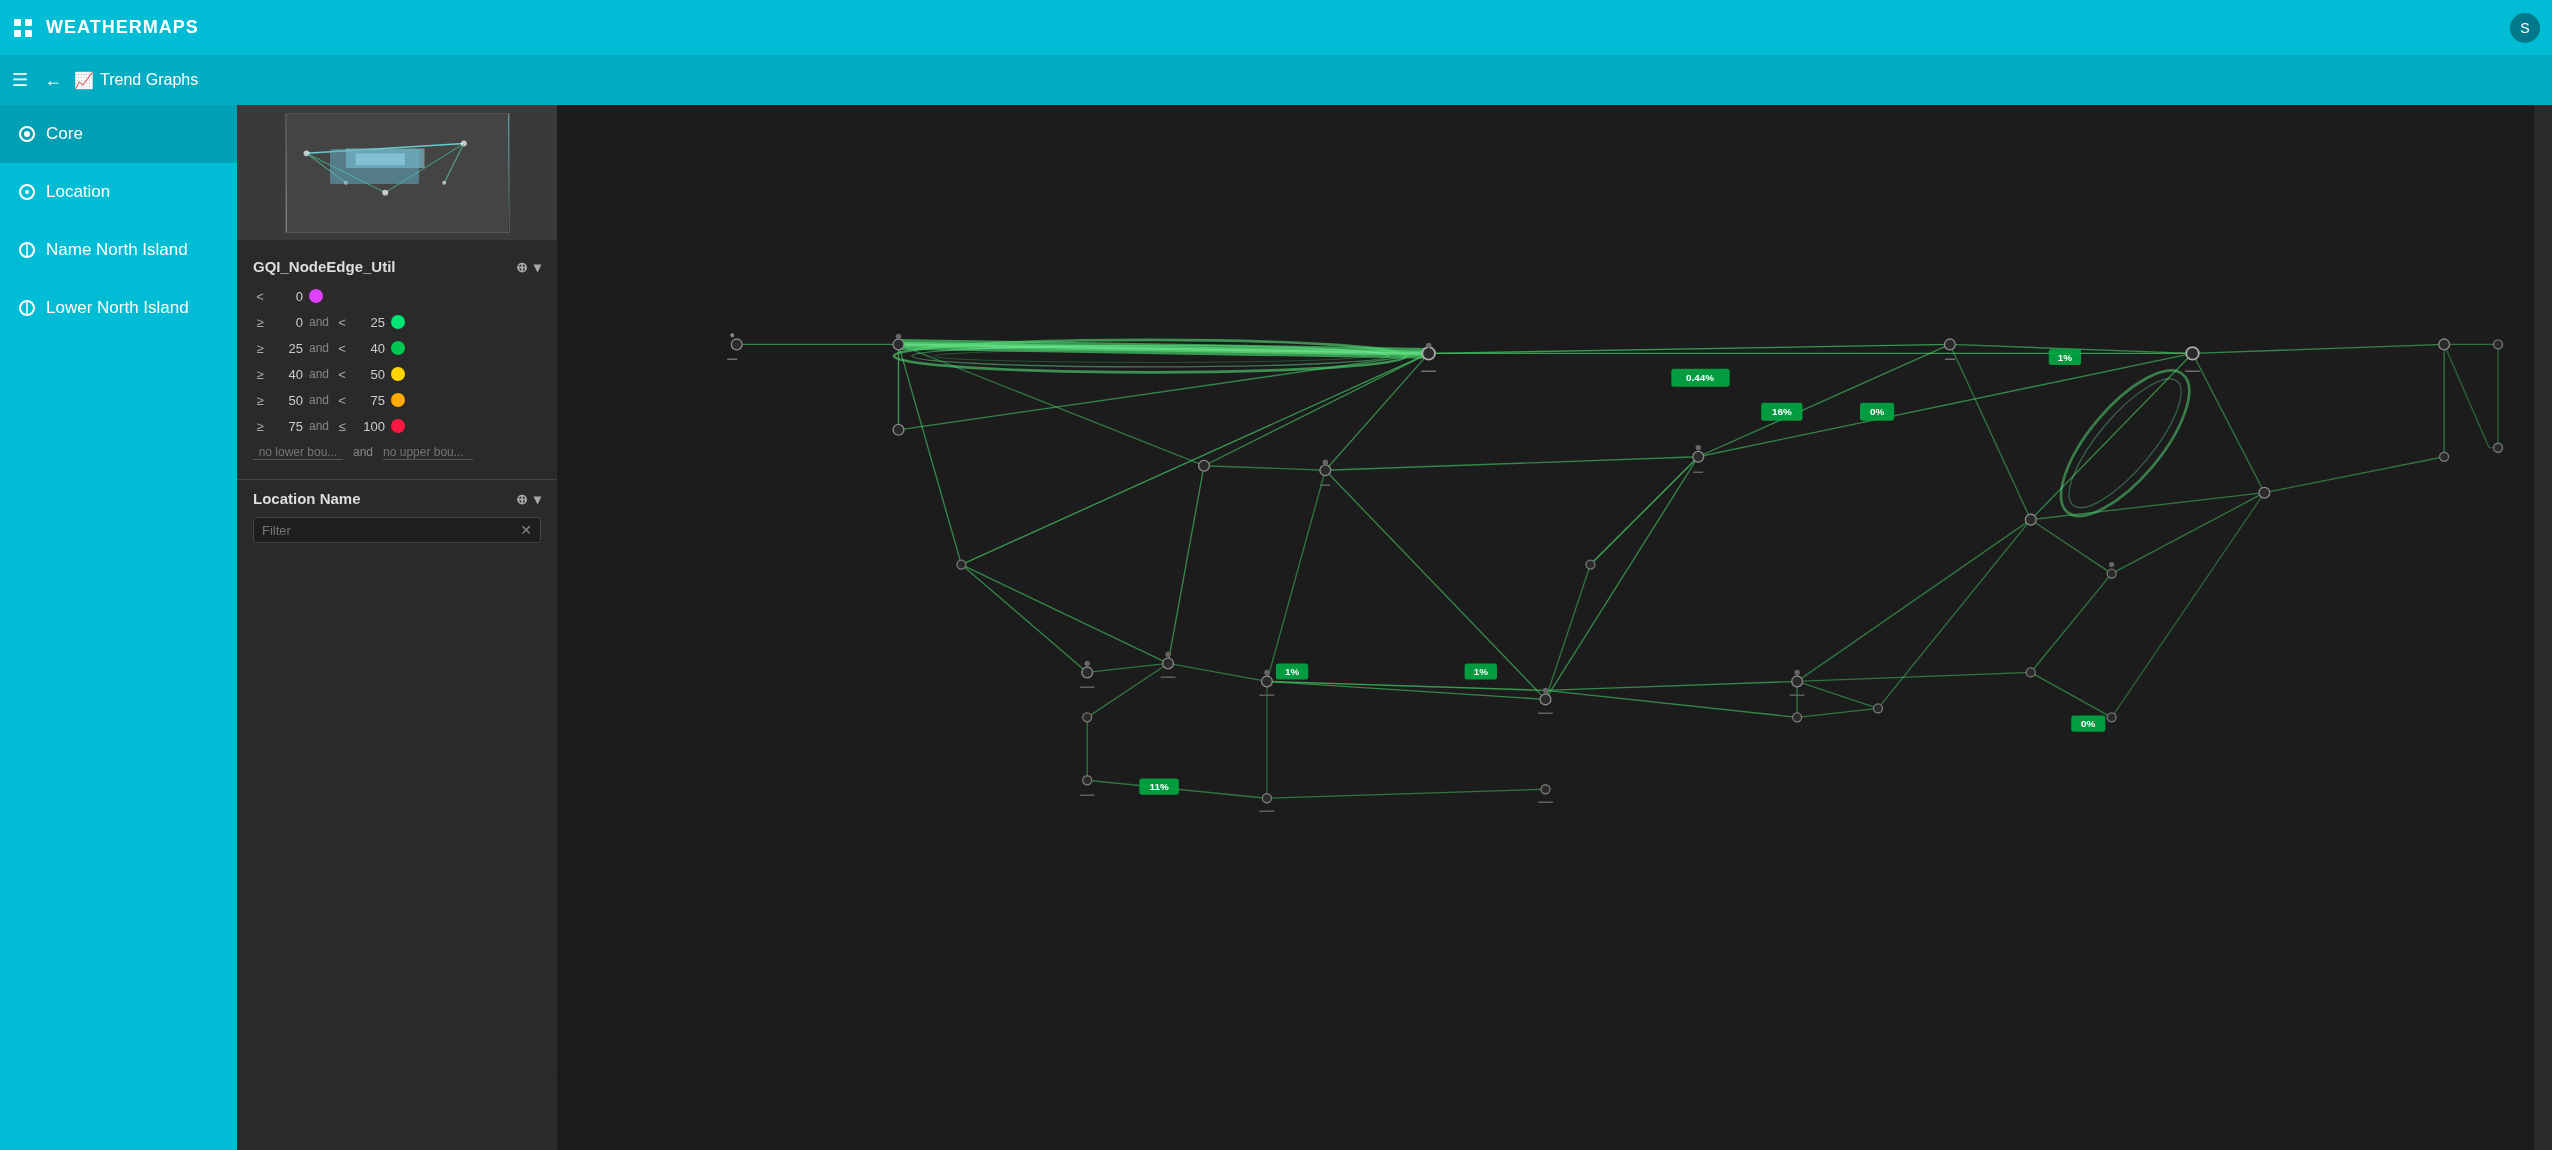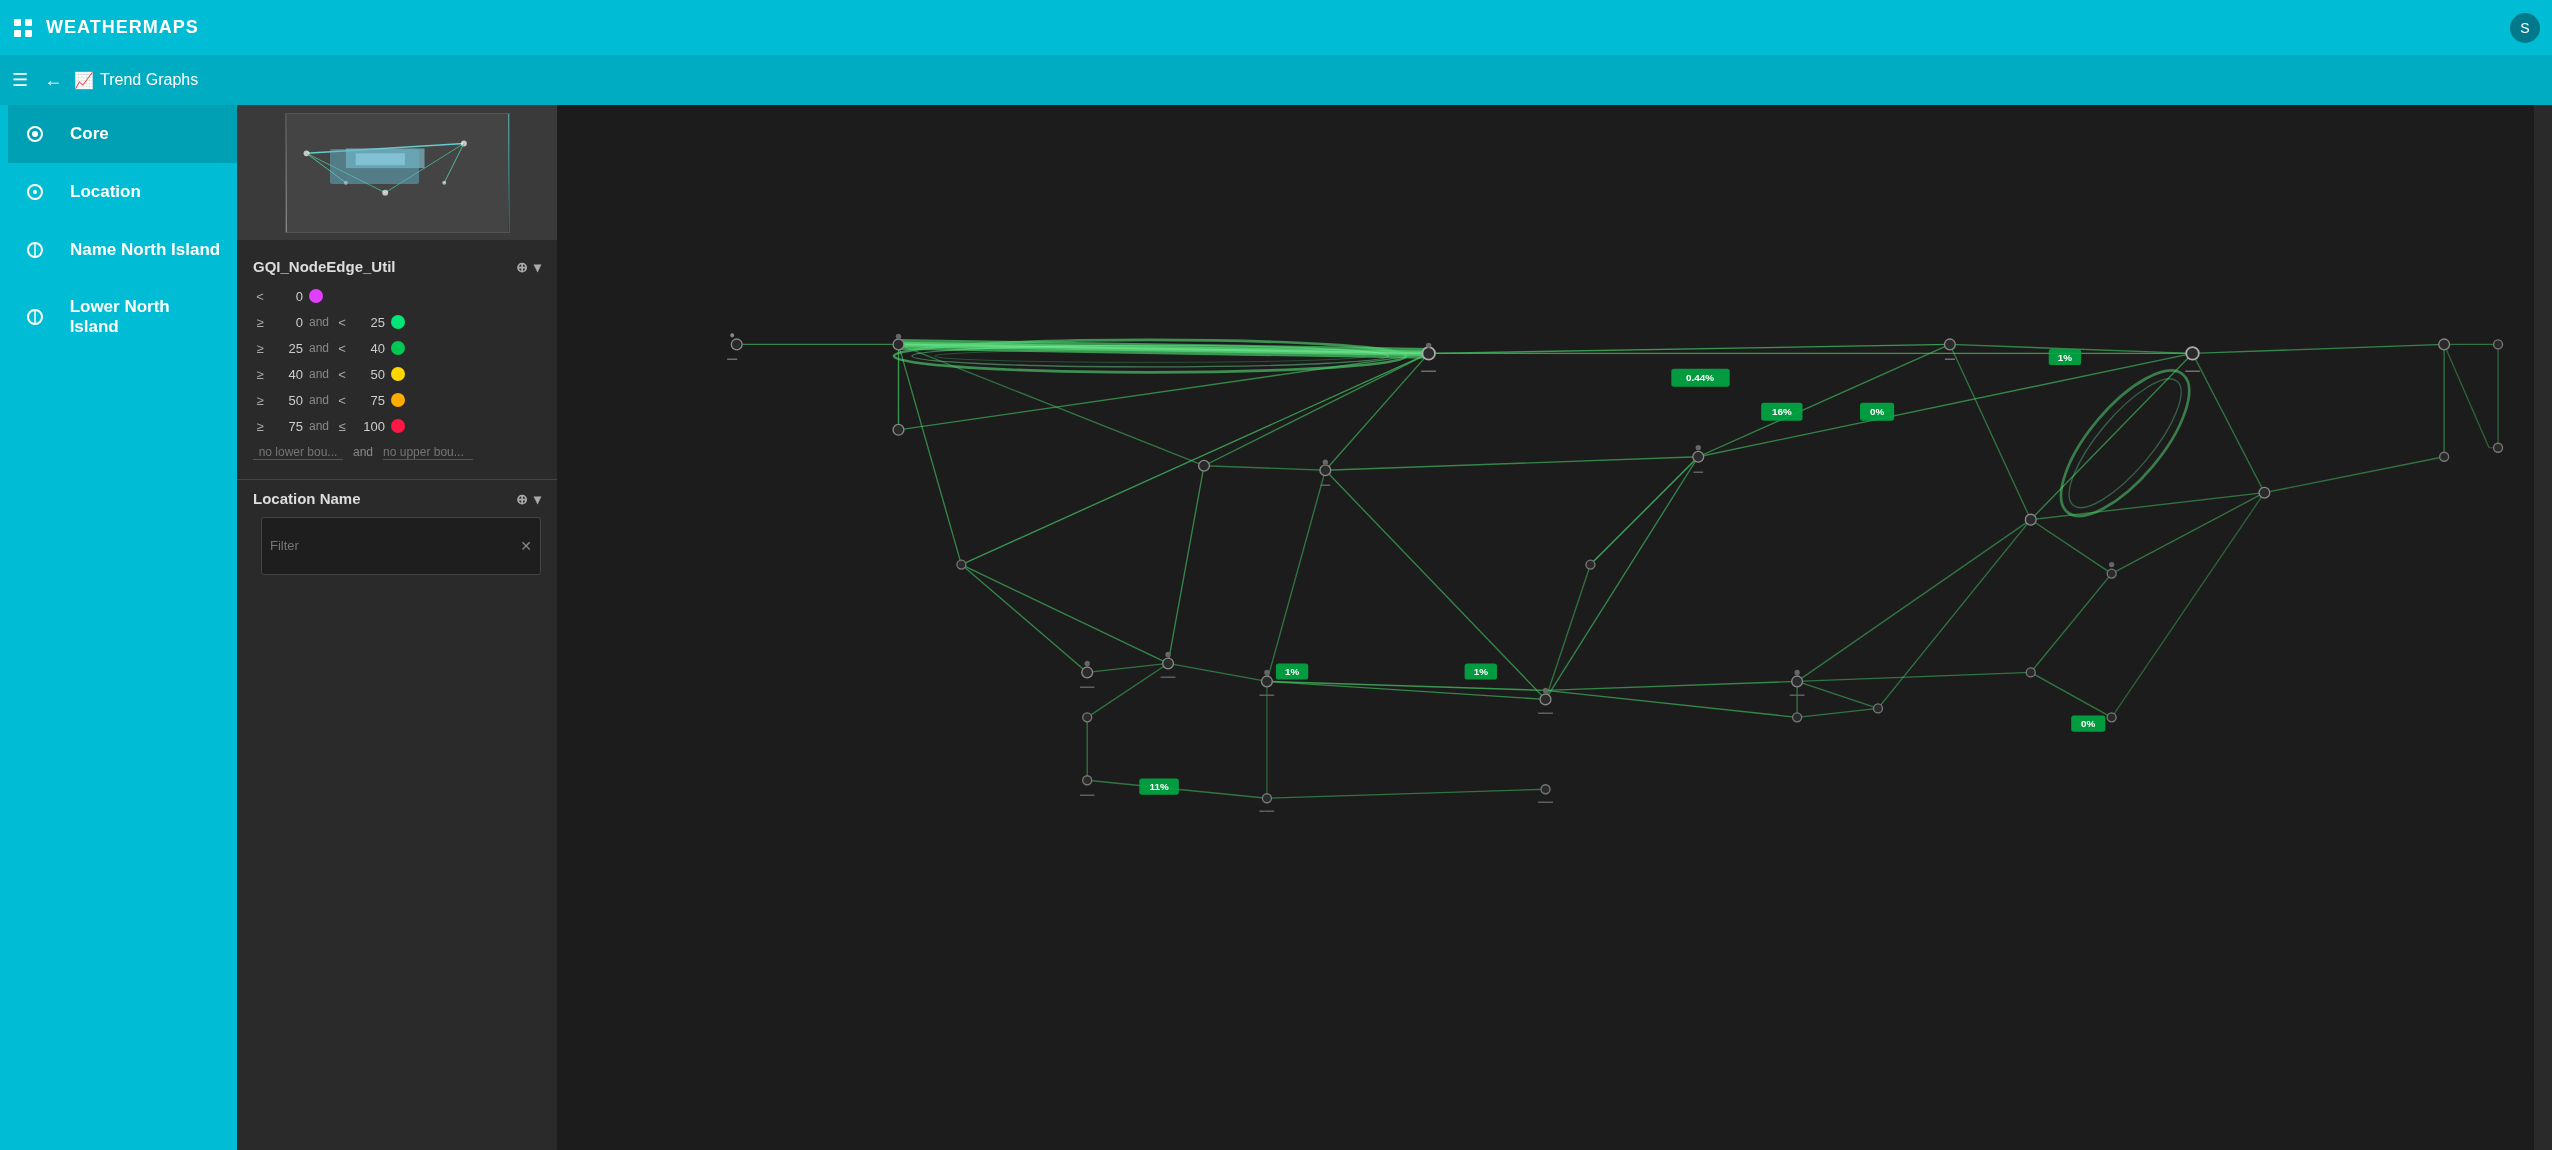--- a/index.html
+++ b/index.html
@@ -70,27 +70,26 @@
     
     #sidebar {
       width: 237px;
       background: #00bcd4;
       height: 100%;
       flex-shrink: 0;
     }
     .sidebar-item {
       display: flex;
       align-items: center;
-      gap: 24px;
+      gap: 8px;
       padding: 18px 16px;
       cursor: pointer;
       color: #fff;
       font-size: 17px;
-      font-weight: 700;
-      margin-left: 8px;
+      font-weight: 400;
     }
     .sidebar-item.active { background: rgba(0,0,0,0.15); }
     .sidebar-item .s-icon {
       width: 22px; height: 22px;
       display: flex; align-items: center; justify-content: center;
       font-size: 14px;
     }
     .sidebar-item .s-icon svg {
       fill: #fff;
     }
@@ -192,26 +191,25 @@
       display: flex;
       align-items: center;
       justify-content: space-between;
     }
     .location-title-icons {
       display: flex; gap: 6px;
     }
     .location-title-icons span { color: #aaa; font-size: 14px; cursor: pointer; }
     .filter-row {
       display: flex;
-      align-items: flex-start;
+      align-items: flex-end;
       background: #1e1e1e;
       border: 1px solid #444;
       border-radius: 3px;
-      padding: 20px 8px;
-      margin-left: 8px;
+      padding: 4px 8px;
     }
     .filter-row input {
       background: transparent;
       border: none;
       color: #ccc;
       font-size: 13px;
       flex: 1;
       outline: none;
     }
     .filter-row .clear-icon {

